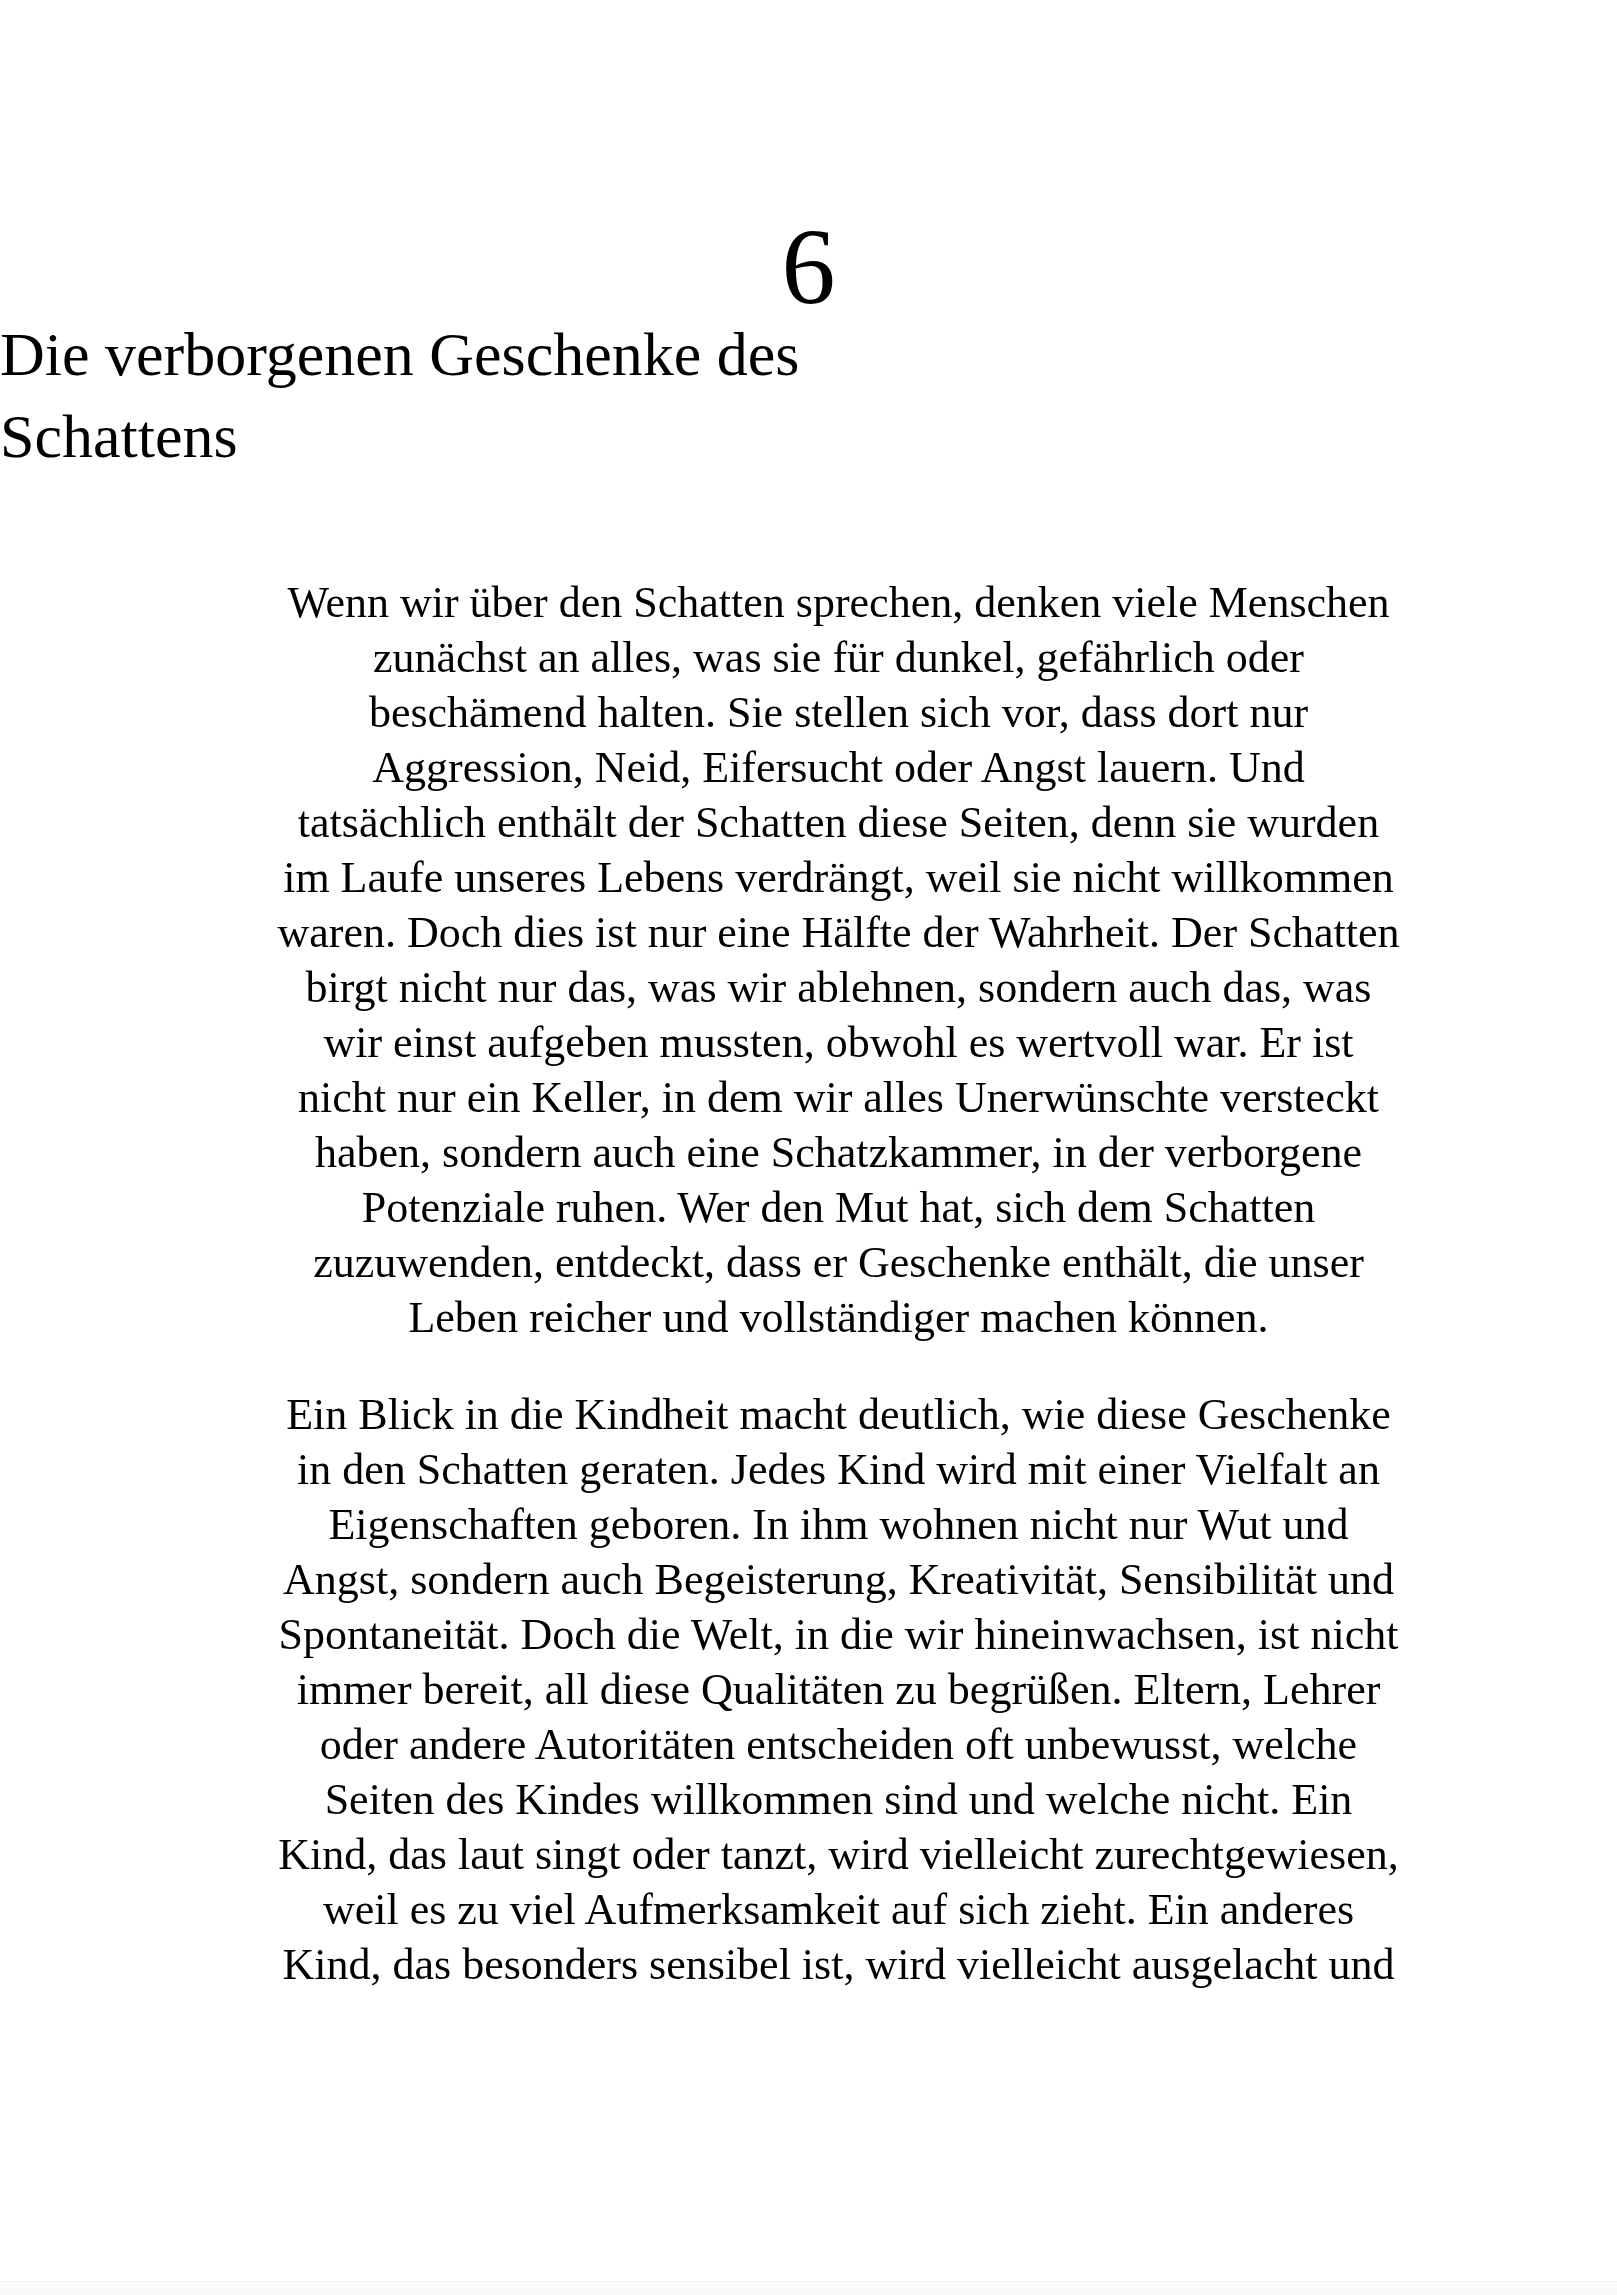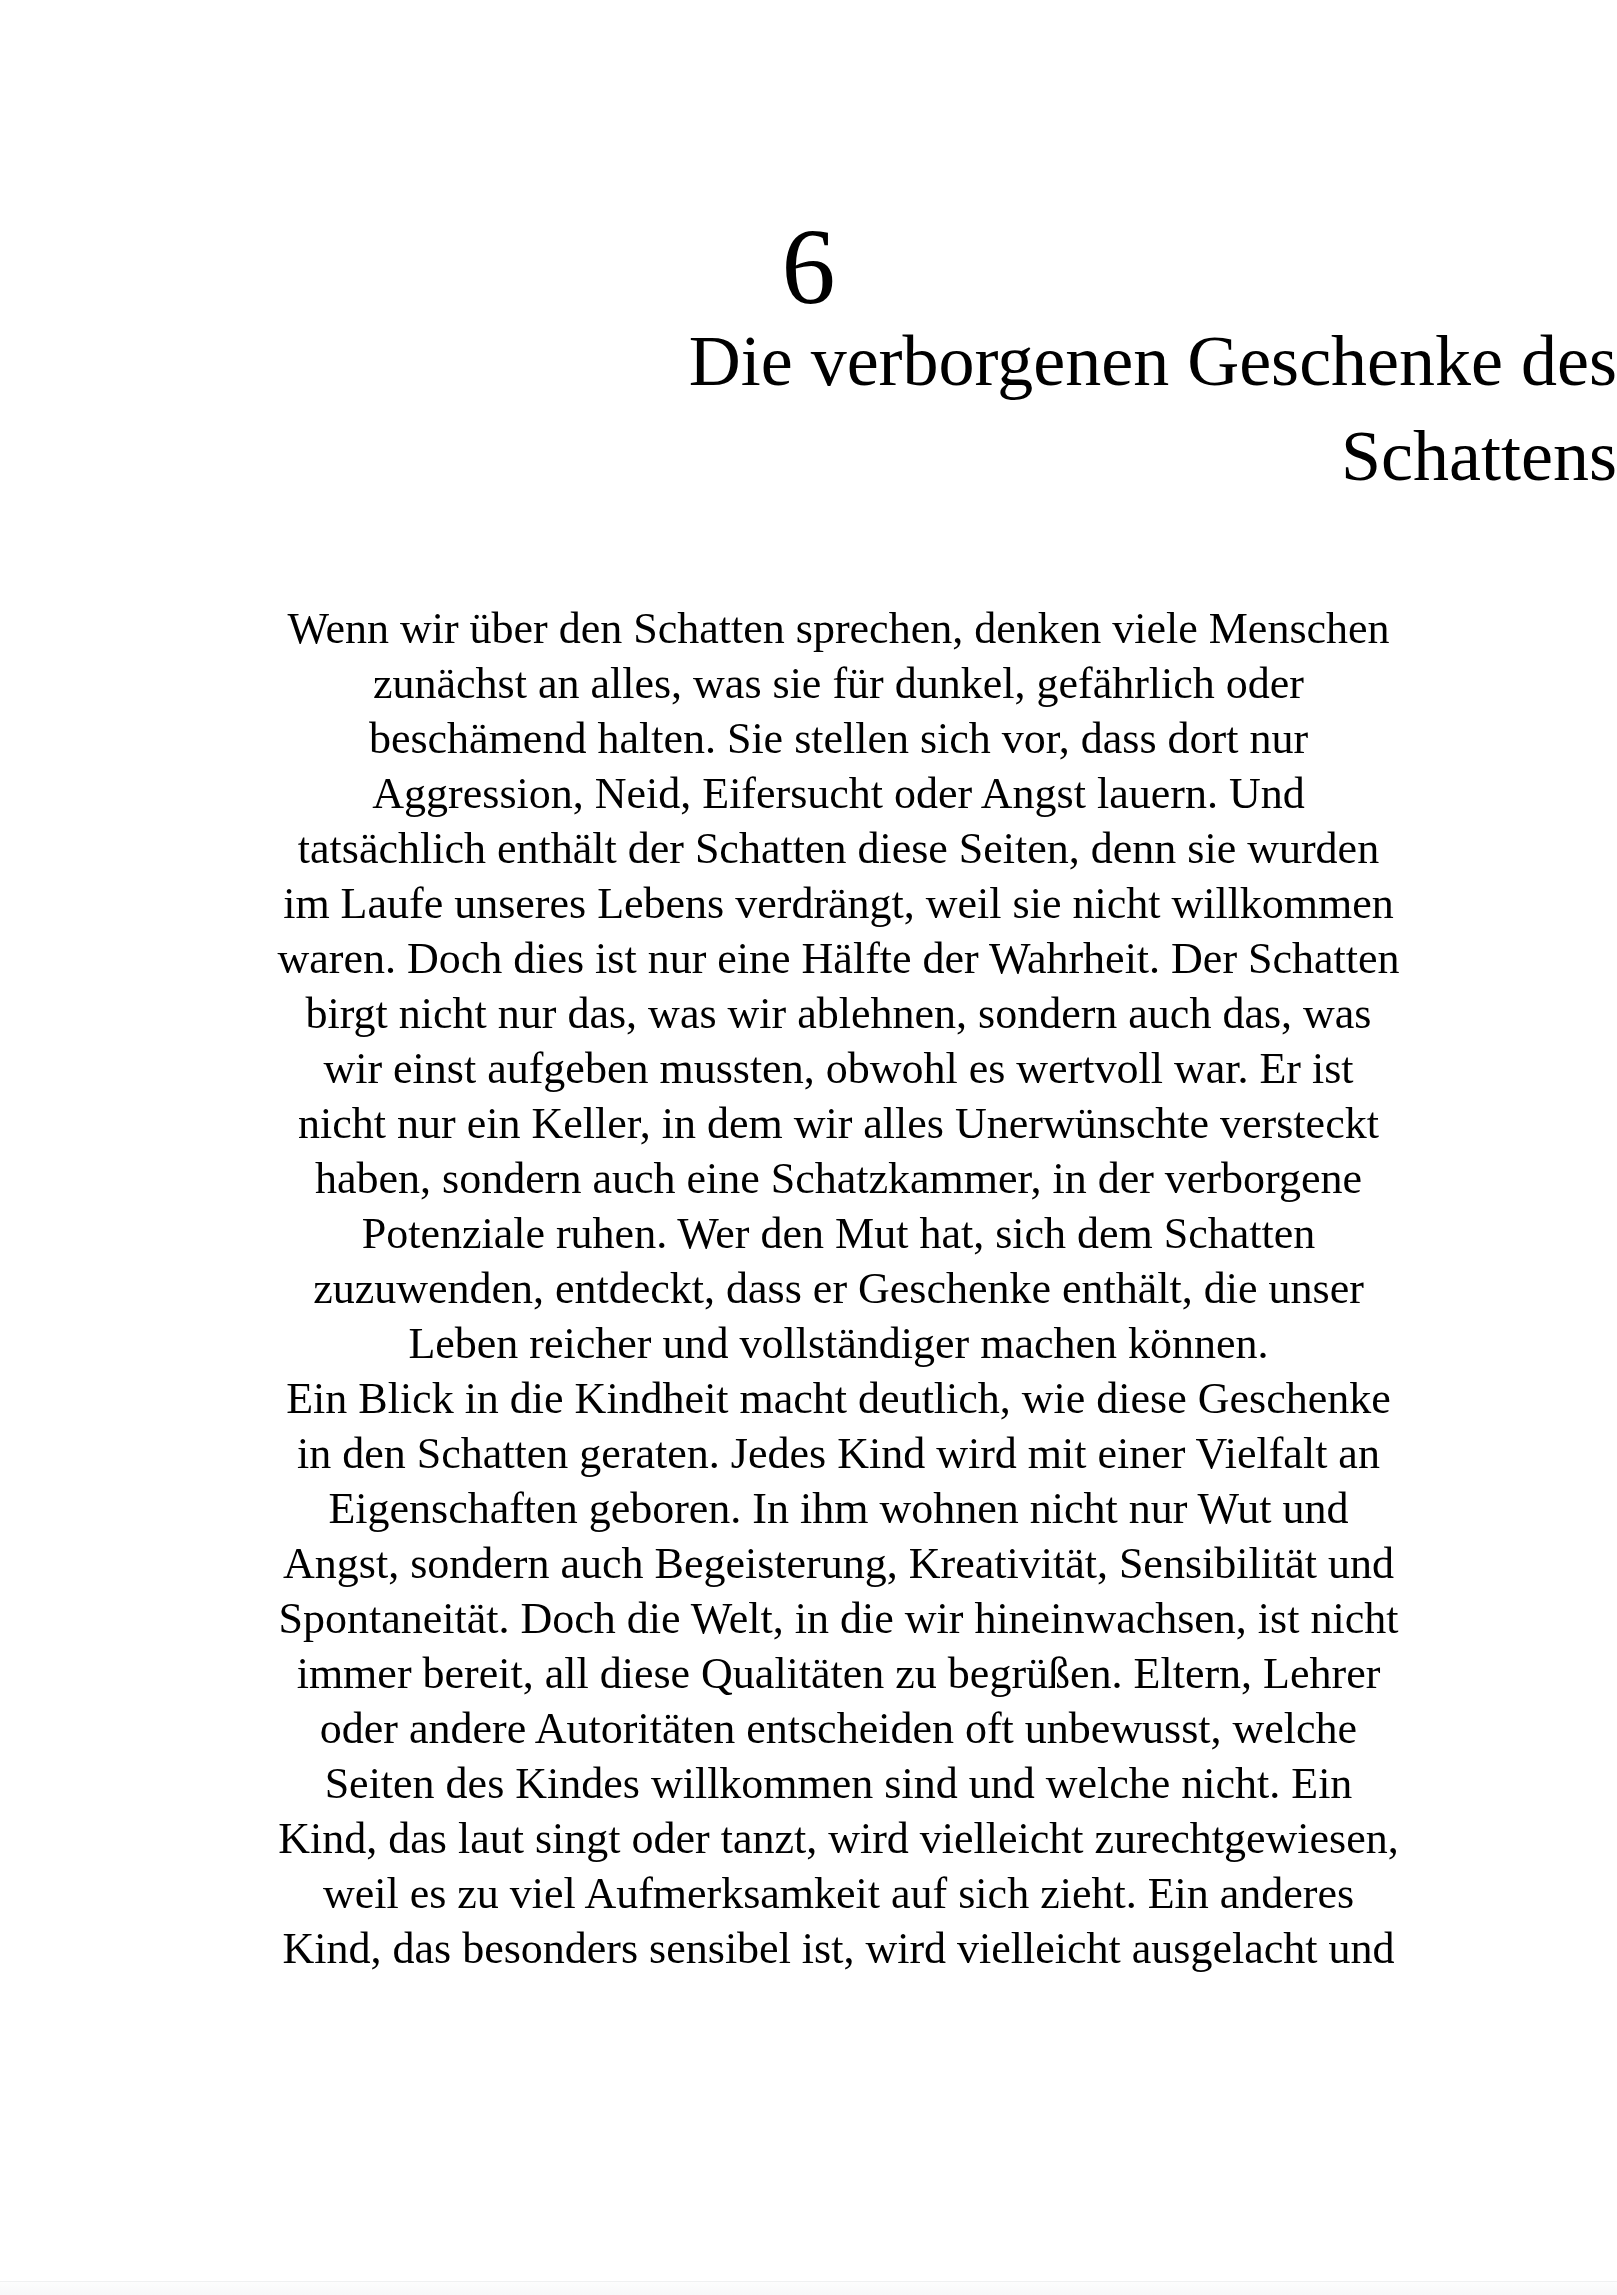--- a/index.html
+++ b/index.html
@@ -20,38 +20,39 @@
     padding-top: 213px;
     text-align: center;
   }
   .chapter-number {
     font-size: 108px;
     line-height: 1;
     font-weight: 400;
   }
   .chapter-title {
     margin-top: -6.7px;
-    font-size: 72px;
+    font-size: 62px;
     line-height: 1.32;
     font-weight: 400;
     white-space: pre-line;
-    text-align: right;
+    text-align: left;
   }
   .body-text {
     margin: 97px 162px 0 222px;
     width: 1233px;
     font-size: 44px;
     line-height: 55px;
     text-align: center;
   }
   .body-text p {
     margin: 0;
     white-space: pre-line;
   }
   .body-text p + p {
+    margin-top: 42px;
     font-family: Liberation Serif, serif;
   }
   .page-bottom-edge {
     position: absolute;
     left: 0;
     bottom: 0;
     width: 100%;
     height: 13.5px;
     background: linear-gradient(#fdfdfd, #f7f8f9);
     border-top: 0.7px solid #f0f1f2;

